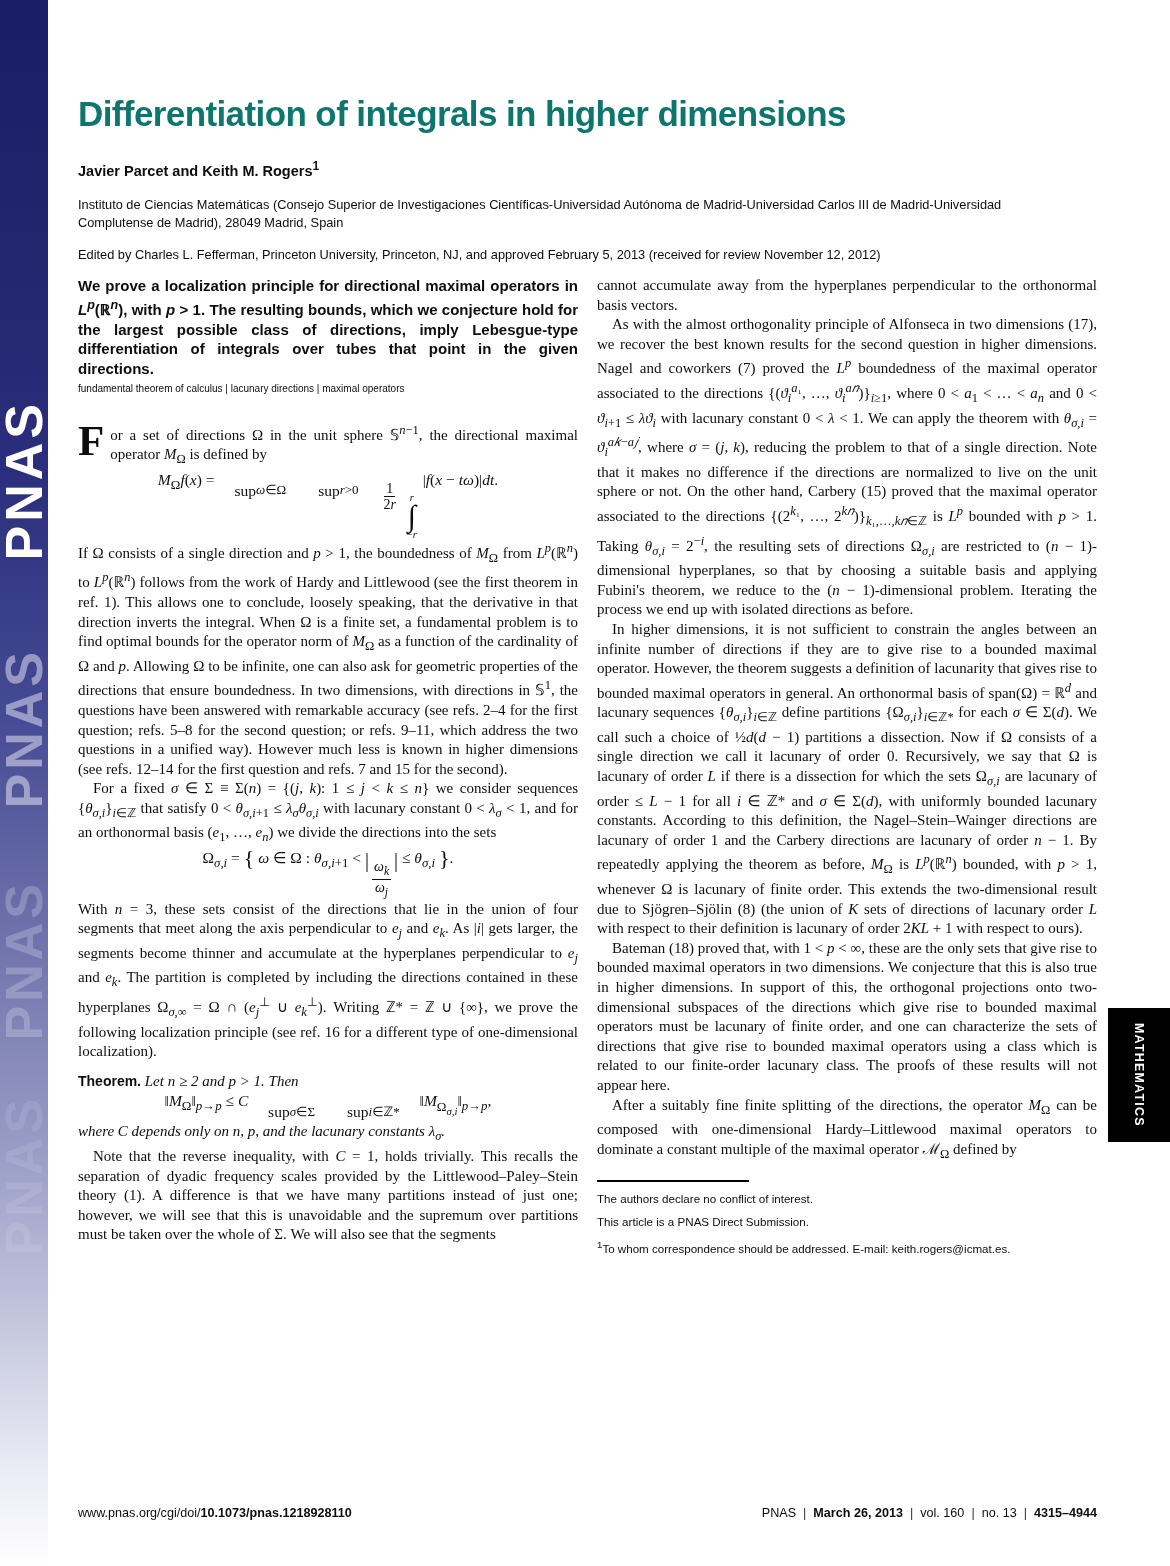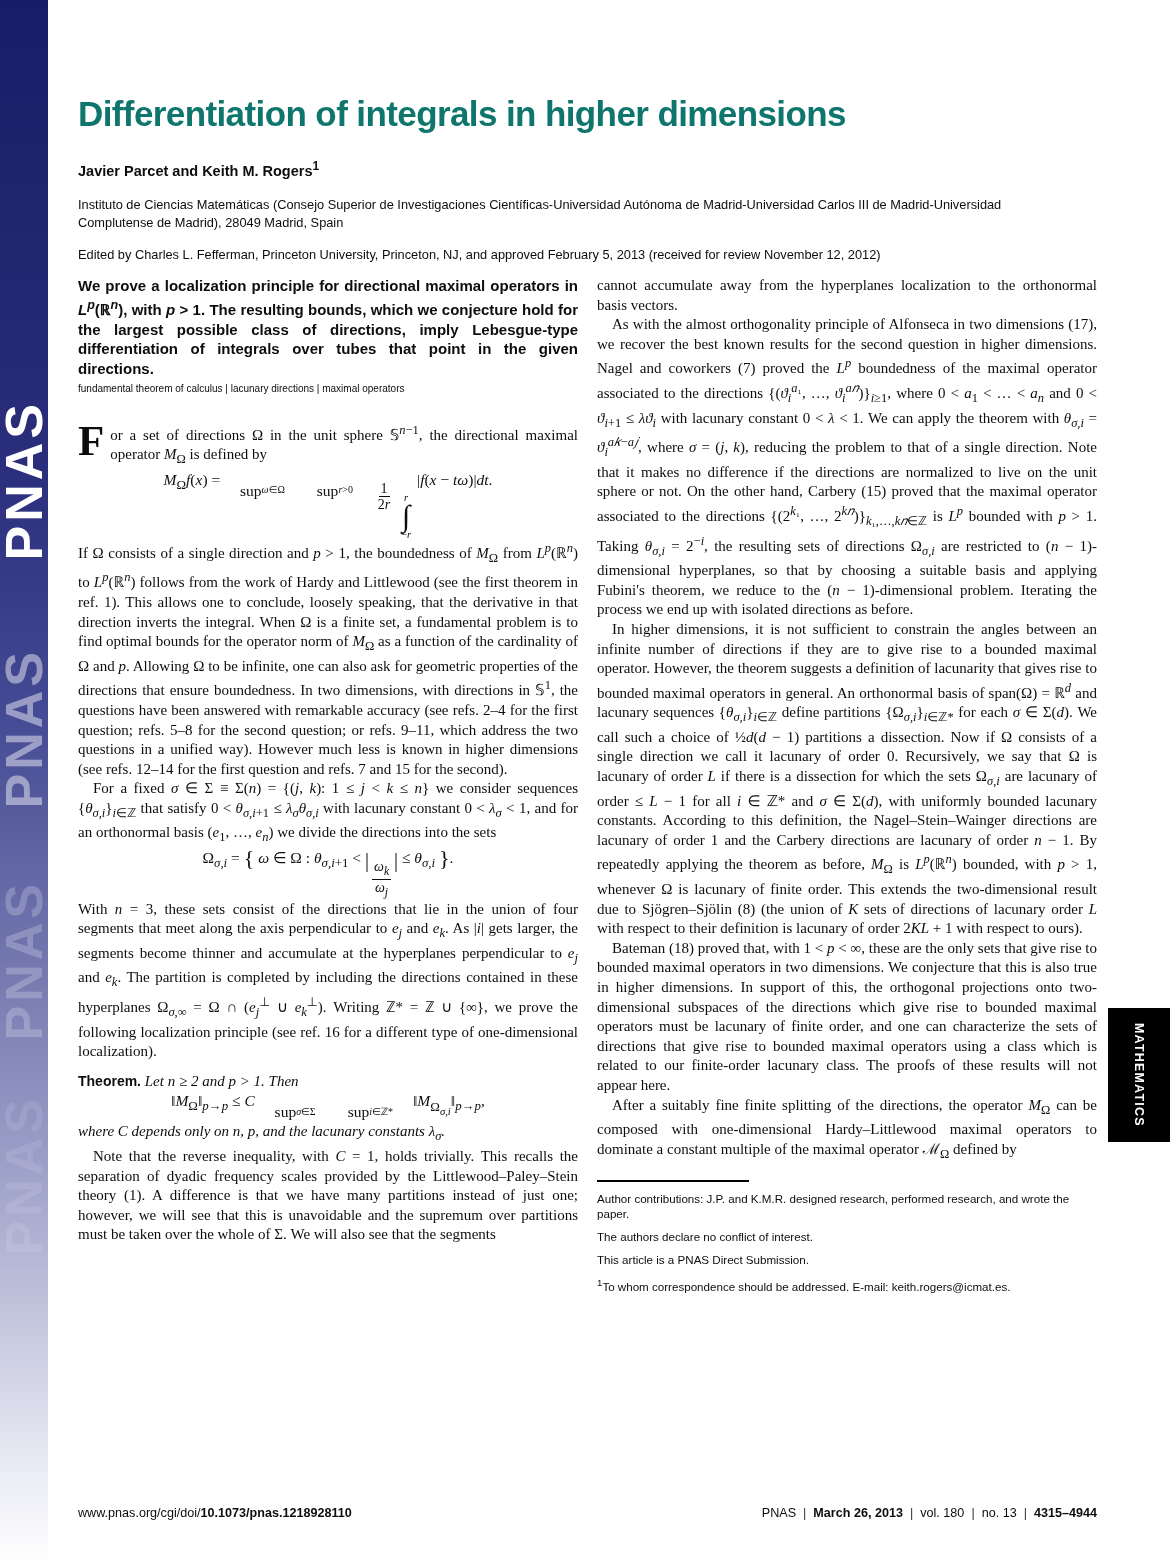--- a/index.html
+++ b/index.html
@@ -40,21 +40,21 @@
       padding:3px 6px 0 0;}
   .theorem{margin-top:10px !important;}
   .thm-label{font-family:"Liberation Sans",sans-serif;font-weight:700;font-size:14px;}
   .thm-text{font-style:italic;}
   .where{font-style:italic;}
   
   .eq{margin:13px 0;text-align:center;font-size:15.5px;line-height:20px;text-indent:0 !important;}
   .limop{display:inline-flex;flex-direction:row;align-items:center;
       vertical-align:-11px;margin:0 16px;}
   .limop .op{font-style:normal;}
-  .limop .lim{font-size:10px;line-height:10px;margin-top:-1px;}
+  .limop .lim{font-size:13px;line-height:10px;margin-top:-1px;}
   .frac{display:inline-flex;flex-direction:column;align-items:center;
       vertical-align:-8px;margin:0 3px;font-size:14px;line-height:15px;}
   .frac .num{border-bottom:1px solid #0d0d0d;padding:0 2px;}
   .frac .den{padding:0 2px;}
   .intgrp{display:inline-flex;flex-direction:column;align-items:center;
       vertical-align:-16px;margin:0 2px;}
   .intgrp .ilim{font-size:10.5px;line-height:9px;}
   .intgrp .iglyph{font-size:30px;line-height:28px;}
   .brace{font-size:22px;vertical-align:-2px;}
   .absfrac .bar{font-size:20px;vertical-align:-4px;}
@@ -132,36 +132,35 @@
           </span><span class="limop">
             <span class="op">sup</span>
             <span class="lim"><i>i</i>∈ℤ*</span>
           </span> ‖<i>M</i><sub>Ω<sub><i>σ,i</i></sub></sub>‖<sub><i>p</i>→<i>p</i></sub>,</p>
 
       <p class="where"><i>where C depends only on n, p, and the lacunary constants λ<sub>σ</sub>.</i></p>
       <p class="ind">Note that the reverse inequality, with <i>C</i> = 1, holds trivially. This recalls the separation of dyadic frequency scales provided by the Littlewood–Paley–Stein theory (1). A difference is that we have many partitions instead of just one; however, we will see that this is unavoidable and the supremum over partitions must be taken over the whole of Σ. We will also see that the segments</p>
     </div>
 
     <div class="col">
-      <p>cannot accumulate away from the hyperplanes localization to the orthonormal basis vectors.</p>
+      <p>cannot accumulate away from the hyperplanes perpendicular to the orthonormal basis vectors.</p>
       <p class="ind">As with the almost orthogonality principle of Alfonseca in two dimensions (17), we recover the best known results for the second question in higher dimensions. Nagel and coworkers (7) proved the <i>L<sup>p</sup></i> boundedness of the maximal operator associated to the directions {(<i>ϑ</i><sub><i>i</i></sub><sup><i>a</i>₁</sup>, …, <i>ϑ</i><sub><i>i</i></sub><sup><i>a𝑛</i></sup>)}<sub><i>i</i>≥1</sub>, where 0 &lt; <i>a</i><sub>1</sub> &lt; … &lt; <i>a</i><sub><i>n</i></sub> and 0 &lt; <i>ϑ</i><sub><i>i</i>+1</sub> ≤ <i>λϑ</i><sub><i>i</i></sub> with lacunary constant 0 &lt; <i>λ</i> &lt; 1. We can apply the theorem with <i>θ</i><sub><i>σ,i</i></sub> = <i>ϑ</i><sub><i>i</i></sub><sup><i>a𝑘</i>−<i>a𝑗</i></sup>, where <i>σ</i> = (<i>j</i>, <i>k</i>), reducing the problem to that of a single direction. Note that it makes no difference if the directions are normalized to live on the unit sphere or not. On the other hand, Carbery (15) proved that the maximal operator associated to the directions {(2<sup><i>k</i>₁</sup>, …, 2<sup><i>k𝑛</i></sup>)}<sub><i>k</i>₁,…,<i>k𝑛</i>∈ℤ</sub> is <i>L<sup>p</sup></i> bounded with <i>p</i> &gt; 1. Taking <i>θ</i><sub><i>σ,i</i></sub> = 2<sup>−<i>i</i></sup>, the resulting sets of directions Ω<sub><i>σ,i</i></sub> are restricted to (<i>n</i> − 1)-dimensional hyperplanes, so that by choosing a suitable basis and applying Fubini's theorem, we reduce to the (<i>n</i> − 1)-dimensional problem. Iterating the process we end up with isolated directions as before.</p>
       <p class="ind">In higher dimensions, it is not sufficient to constrain the angles between an infinite number of directions if they are to give rise to a bounded maximal operator. However, the theorem suggests a definition of lacunarity that gives rise to bounded maximal operators in general. An orthonormal basis of span(Ω) = ℝ<sup><i>d</i></sup> and lacunary sequences {<i>θ</i><sub><i>σ,i</i></sub>}<sub><i>i</i>∈ℤ</sub> define partitions {Ω<sub><i>σ,i</i></sub>}<sub><i>i</i>∈ℤ*</sub> for each <i>σ</i> ∈ Σ(<i>d</i>). We call such a choice of ½<i>d</i>(<i>d</i> − 1) partitions a dissection. Now if Ω consists of a single direction we call it lacunary of order 0. Recursively, we say that Ω is lacunary of order <i>L</i> if there is a dissection for which the sets Ω<sub><i>σ,i</i></sub> are lacunary of order ≤ <i>L</i> − 1 for all <i>i</i> ∈ ℤ* and <i>σ</i> ∈ Σ(<i>d</i>), with uniformly bounded lacunary constants. According to this definition, the Nagel–Stein–Wainger directions are lacunary of order 1 and the Carbery directions are lacunary of order <i>n</i> − 1. By repeatedly applying the theorem as before, <i>M</i><sub>Ω</sub> is <i>L<sup>p</sup></i>(ℝ<sup><i>n</i></sup>) bounded, with <i>p</i> &gt; 1, whenever Ω is lacunary of finite order. This extends the two-dimensional result due to Sjögren–Sjölin (8) (the union of <i>K</i> sets of directions of lacunary order <i>L</i> with respect to their definition is lacunary of order 2<i>KL</i> + 1 with respect to ours).</p>
       <p class="ind">Bateman (18) proved that, with 1 &lt; <i>p</i> &lt; ∞, these are the only sets that give rise to bounded maximal operators in two dimensions. We conjecture that this is also true in higher dimensions. In support of this, the orthogonal projections onto two-dimensional subspaces of the directions which give rise to bounded maximal operators must be lacunary of finite order, and one can characterize the sets of directions that give rise to bounded maximal operators using a class which is related to our finite-order lacunary class. The proofs of these results will not appear here.</p>
       <p class="ind">After a suitably fine finite splitting of the directions, the operator <i>M</i><sub>Ω</sub> can be composed with one-dimensional Hardy–Littlewood maximal operators to dominate a constant multiple of the maximal operator ℳ<sub>Ω</sub> defined by</p>
 
       <div class="fnblock">
         <div class="fnrule"></div>
-        <p class="fn">Author contributions: J.P. and K.M.R. designed research, performed research, and wrote the paper.</p>
         <p class="fn">The authors declare no conflict of interest.</p>
         <p class="fn">This article is a PNAS Direct Submission.</p>
         <p class="fn"><sup>1</sup>To whom correspondence should be addressed. E-mail: keith.rogers@icmat.es.</p>
       </div>
     </div>
 
   </div>
 
   <div class="footer-doi"><span>www.pnas.org/cgi/doi/</span><b>10.1073/pnas.1218928110</b></div>
 
   <div class="footer-cite">
-    <span>PNAS</span><span class="sep">|</span><span class="bold">March 26, 2013</span><span class="sep">|</span><span>vol. 180</span><span class="sep">|</span><span>no. 13</span><span class="sep">|</span><span class="bold">4315–4944</span>
+    <span>PNAS</span><span class="sep">|</span><span class="bold">March 26, 2013</span><span class="sep">|</span><span>vol. 160</span><span class="sep">|</span><span>no. 13</span><span class="sep">|</span><span class="bold">4315–4944</span>
   </div>
 
 </div>
 
 </body></html>

